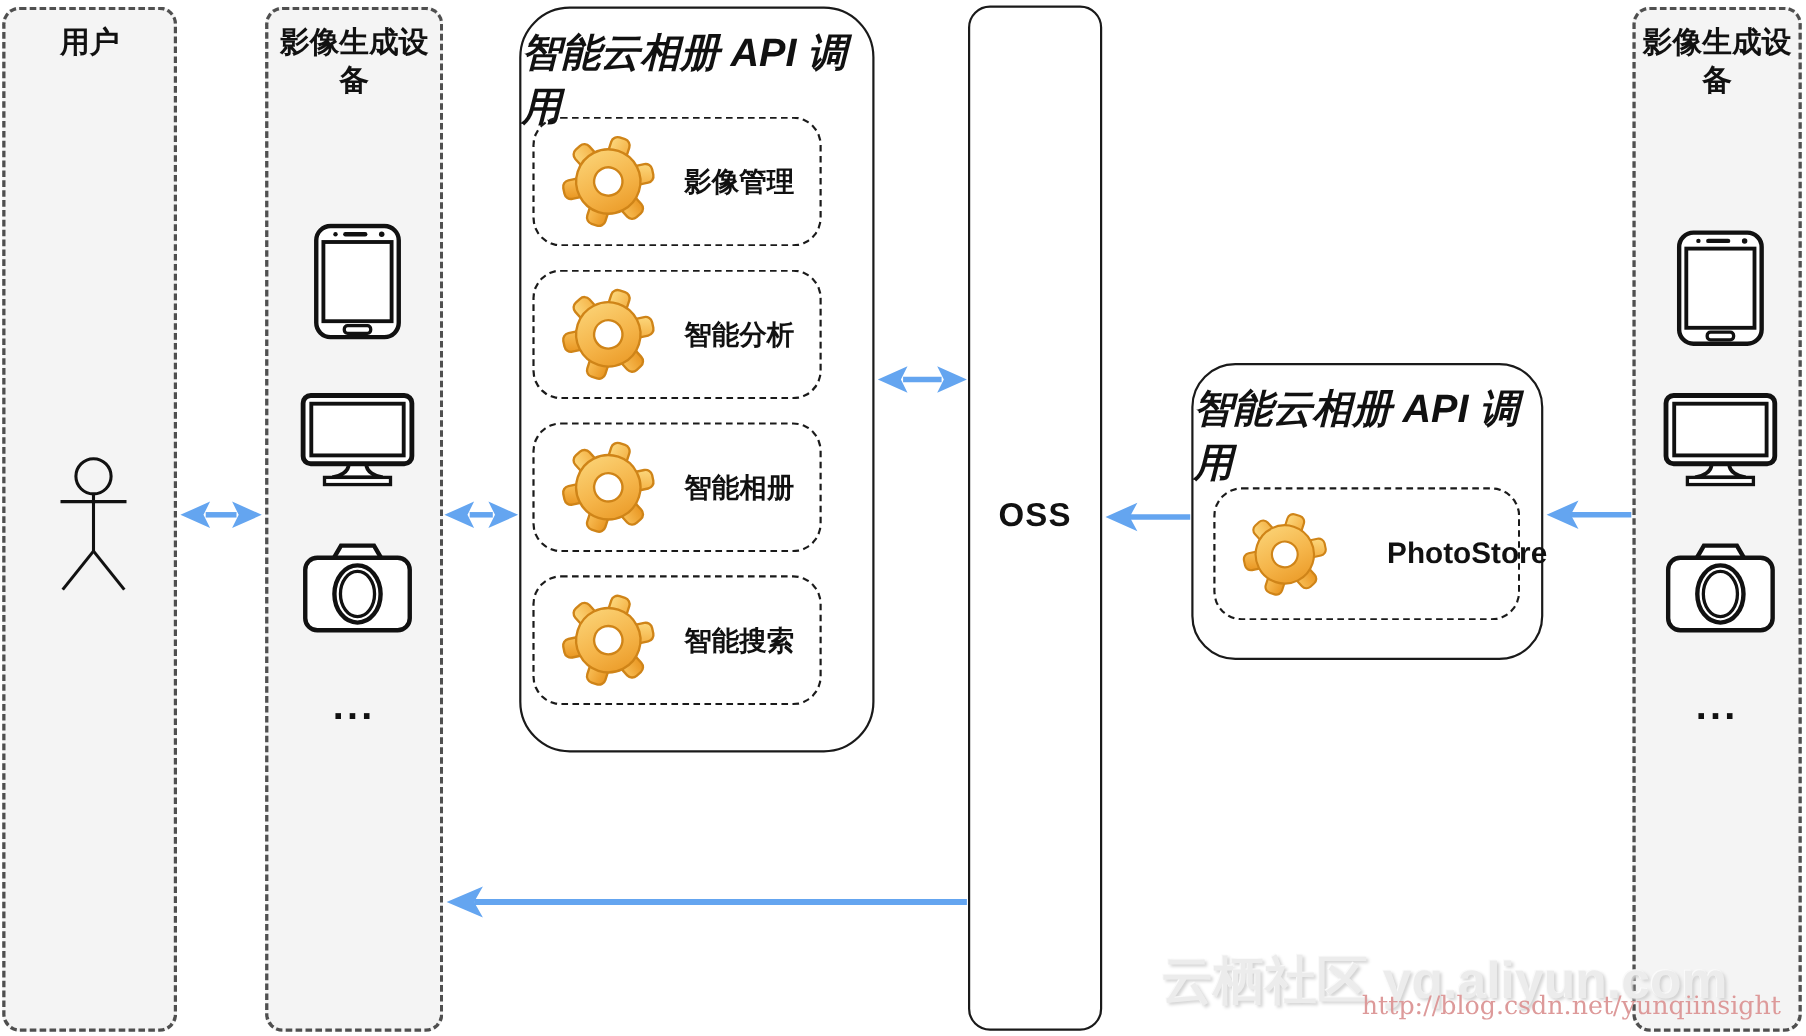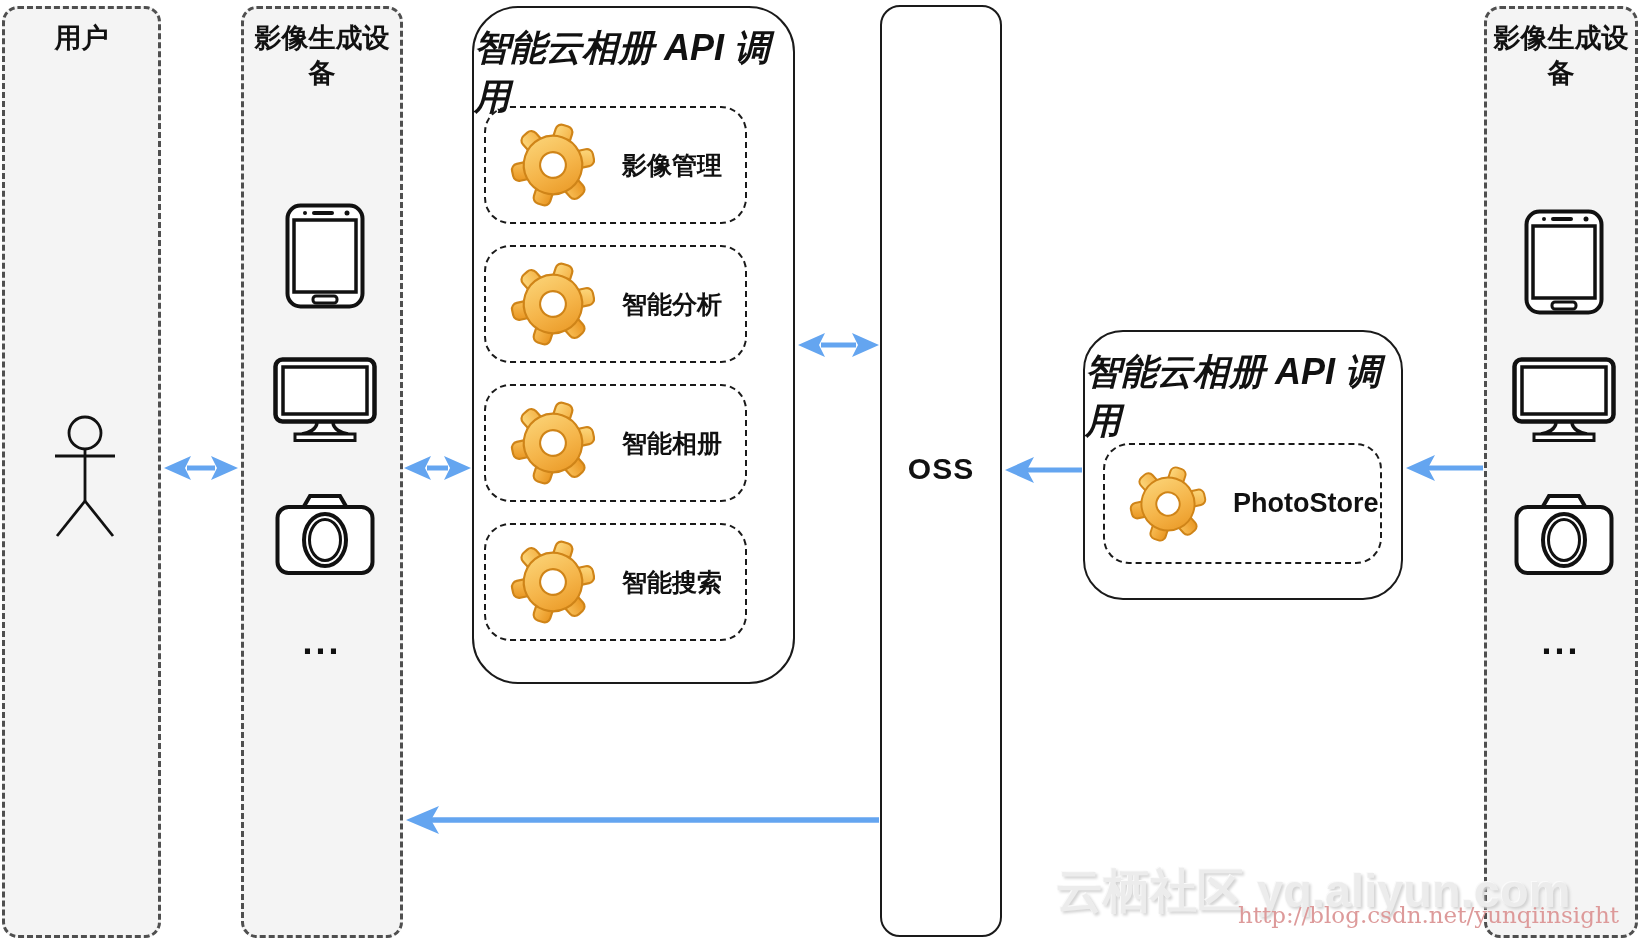--- a/index.html
+++ b/index.html
@@ -29,21 +29,21 @@
   .apibox-left{left:472px;top:6px;width:323px;height:678px;border-radius:46px;}
   .apibox-right{left:1083px;top:330px;width:320px;height:270px;border-radius:40px;}
   .apititle{position:absolute;top:16px;left:0;right:0;text-align:left;font-size:36px;font-weight:bold;font-style:italic;}
   .item{position:absolute;left:10px;width:263px;height:118px;box-sizing:border-box;
     border:2.5px dashed #1a1a1a;border-radius:26px;display:flex;align-items:center;
     padding:0 8px 0 24px;gap:26px;}
   .item .gear{width:86px;height:86px;flex:none;}
   .ilabel{font-size:25px;font-weight:bold;white-space:nowrap;}
   .item-ps{left:18px;top:111px;width:279px;height:121px;}
   .item-ps .gear{width:78px;height:78px;}
-  .item-ps .ilabel{font-size:27px;}
+  .item-ps .ilabel{font-size:27px;margin-left:28px;}
   
   .ossbox{left:880px;top:5px;width:122px;height:932px;border-radius:20px;padding-left:31px;}
   .osslabel{position:absolute;top:445px;left:0;right:0;text-align:center;
     font-size:30px;font-weight:bold;letter-spacing:1px;}
   
   .gear g{stroke:var(--color-gear-stroke);stroke-width:2.5;stroke-linejoin:round;}
   .g1{stop-color:#fcd97f;} .g2{stop-color:#f5b54a;} .g3{stop-color:#e8941f;}
   
   .arrow{position:absolute;z-index:5;overflow:visible;}
   .arrow line{stroke:var(--color-arrow);stroke-width:5;}

